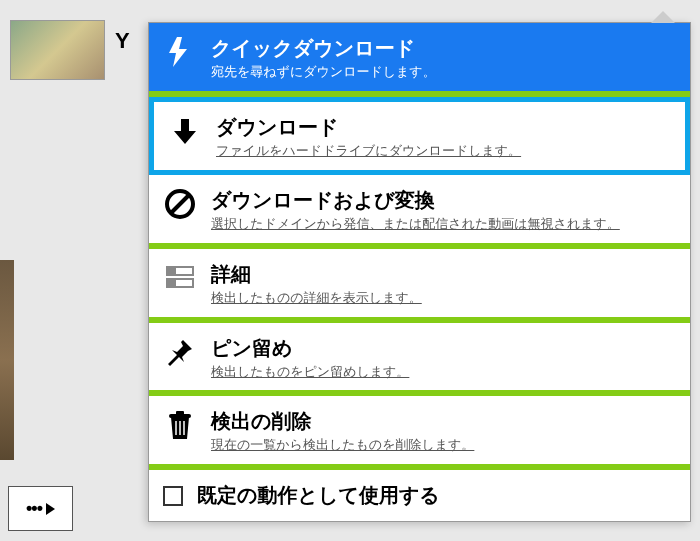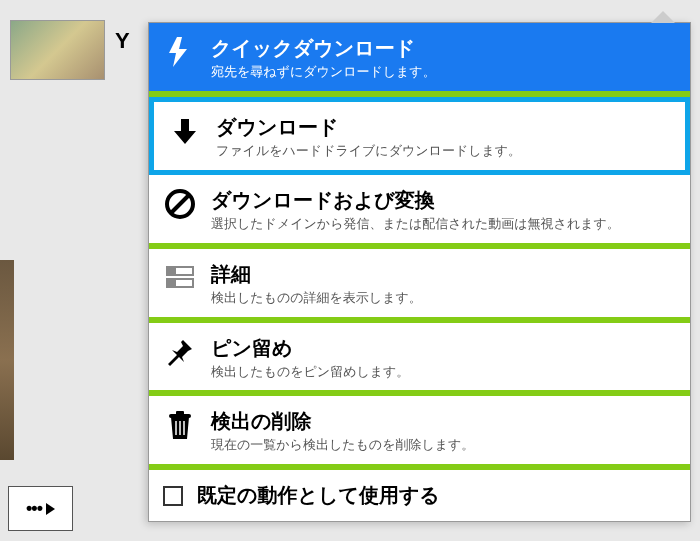--- a/index.html
+++ b/index.html
@@ -124,20 +124,21 @@
     .menu-item-desc {
       font-size: 13px;
       margin-top: 3px;
       line-height: 1.3;
     }
     .menu-item.selected .menu-item-desc {
       color: #fff;
     }
     .menu-item:not(.selected) .menu-item-desc {
       color: #555;
+      text-decoration: underline;
     }
     .menu-item-default {
       display: flex;
       align-items: center;
       padding: 12px 14px;
     }
     .checkbox {
       width: 20px;
       height: 20px;
       border: 2px solid #333;

